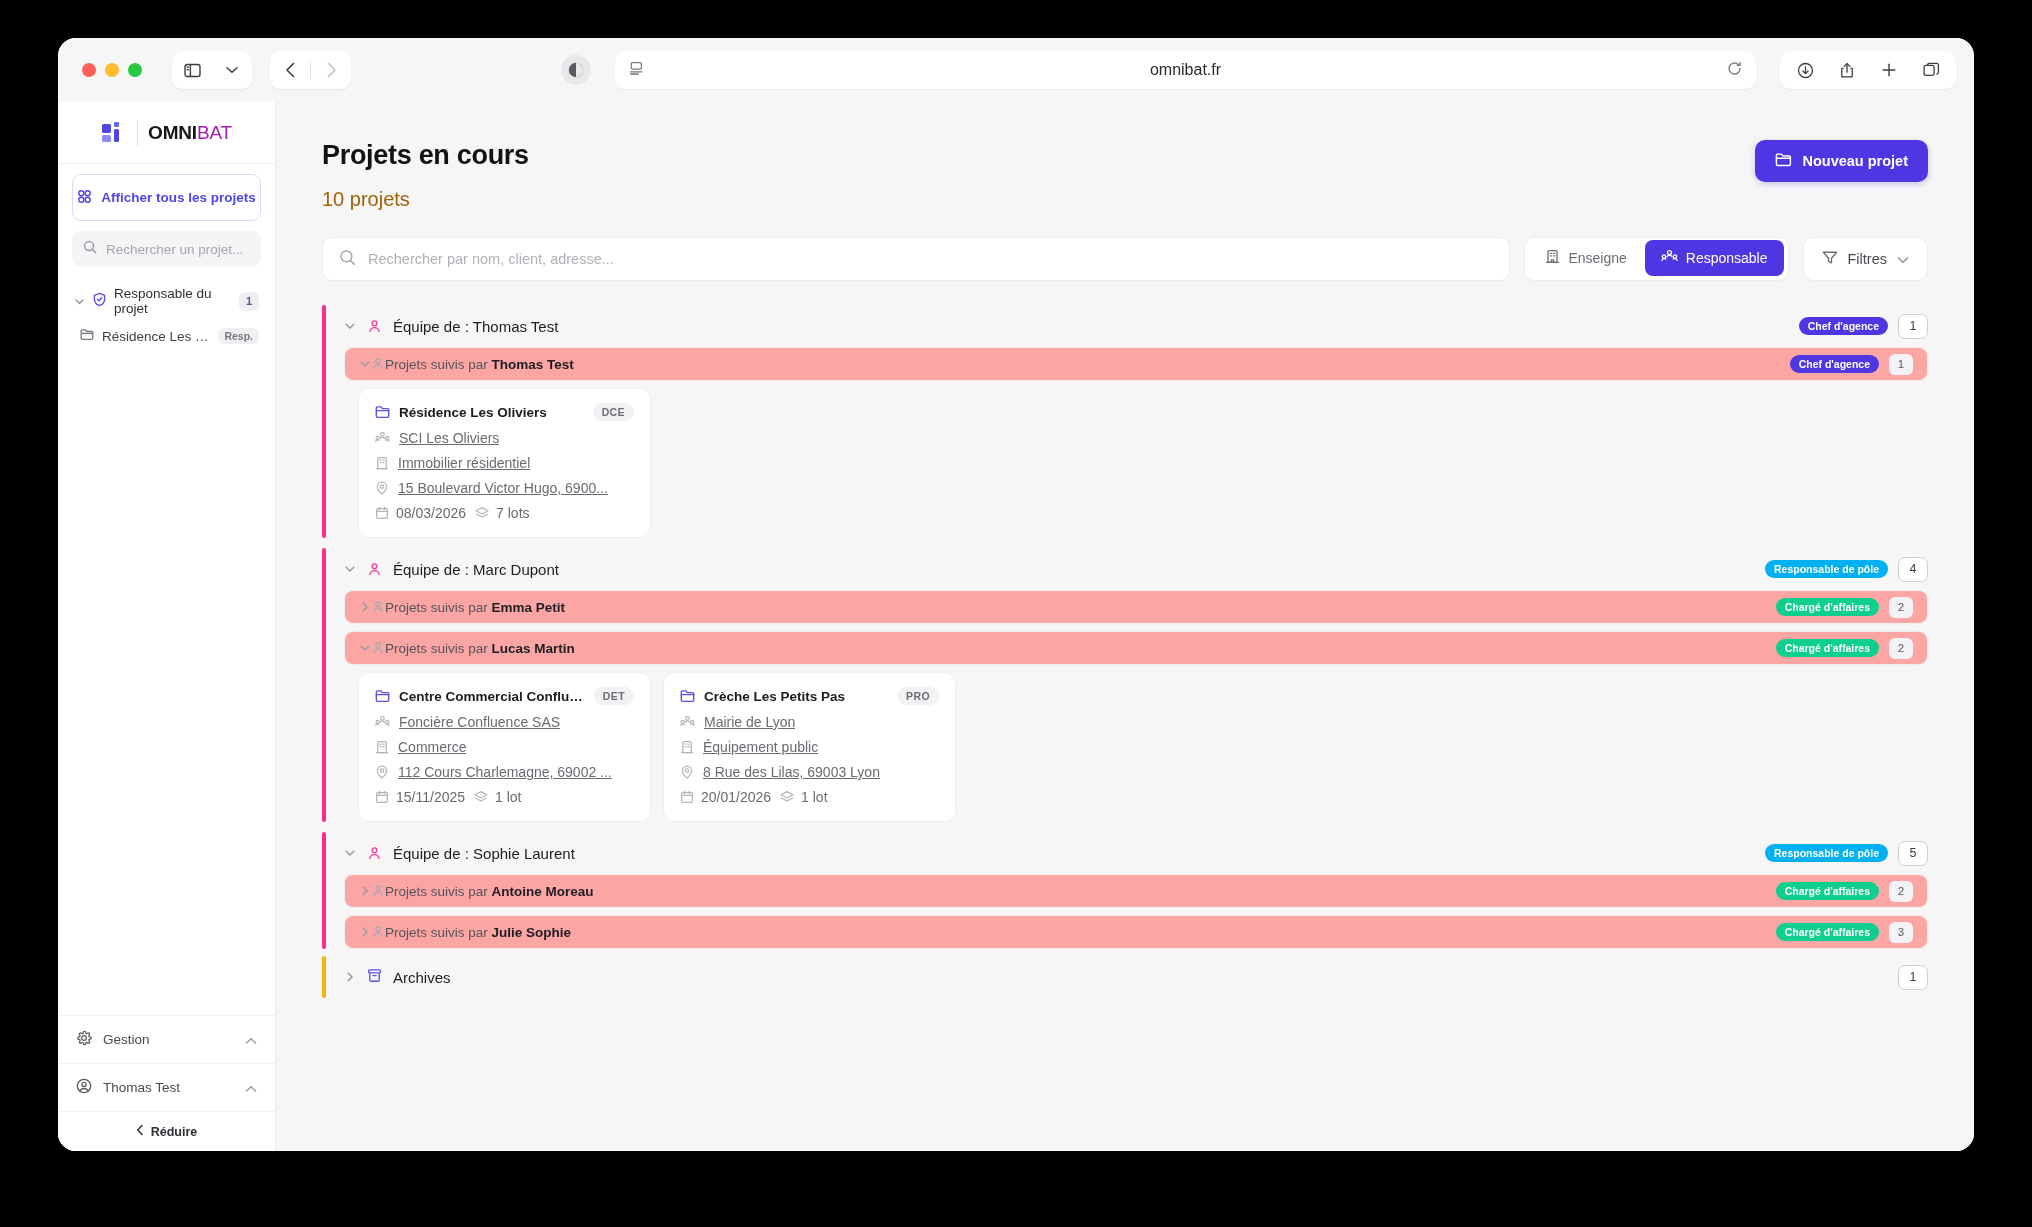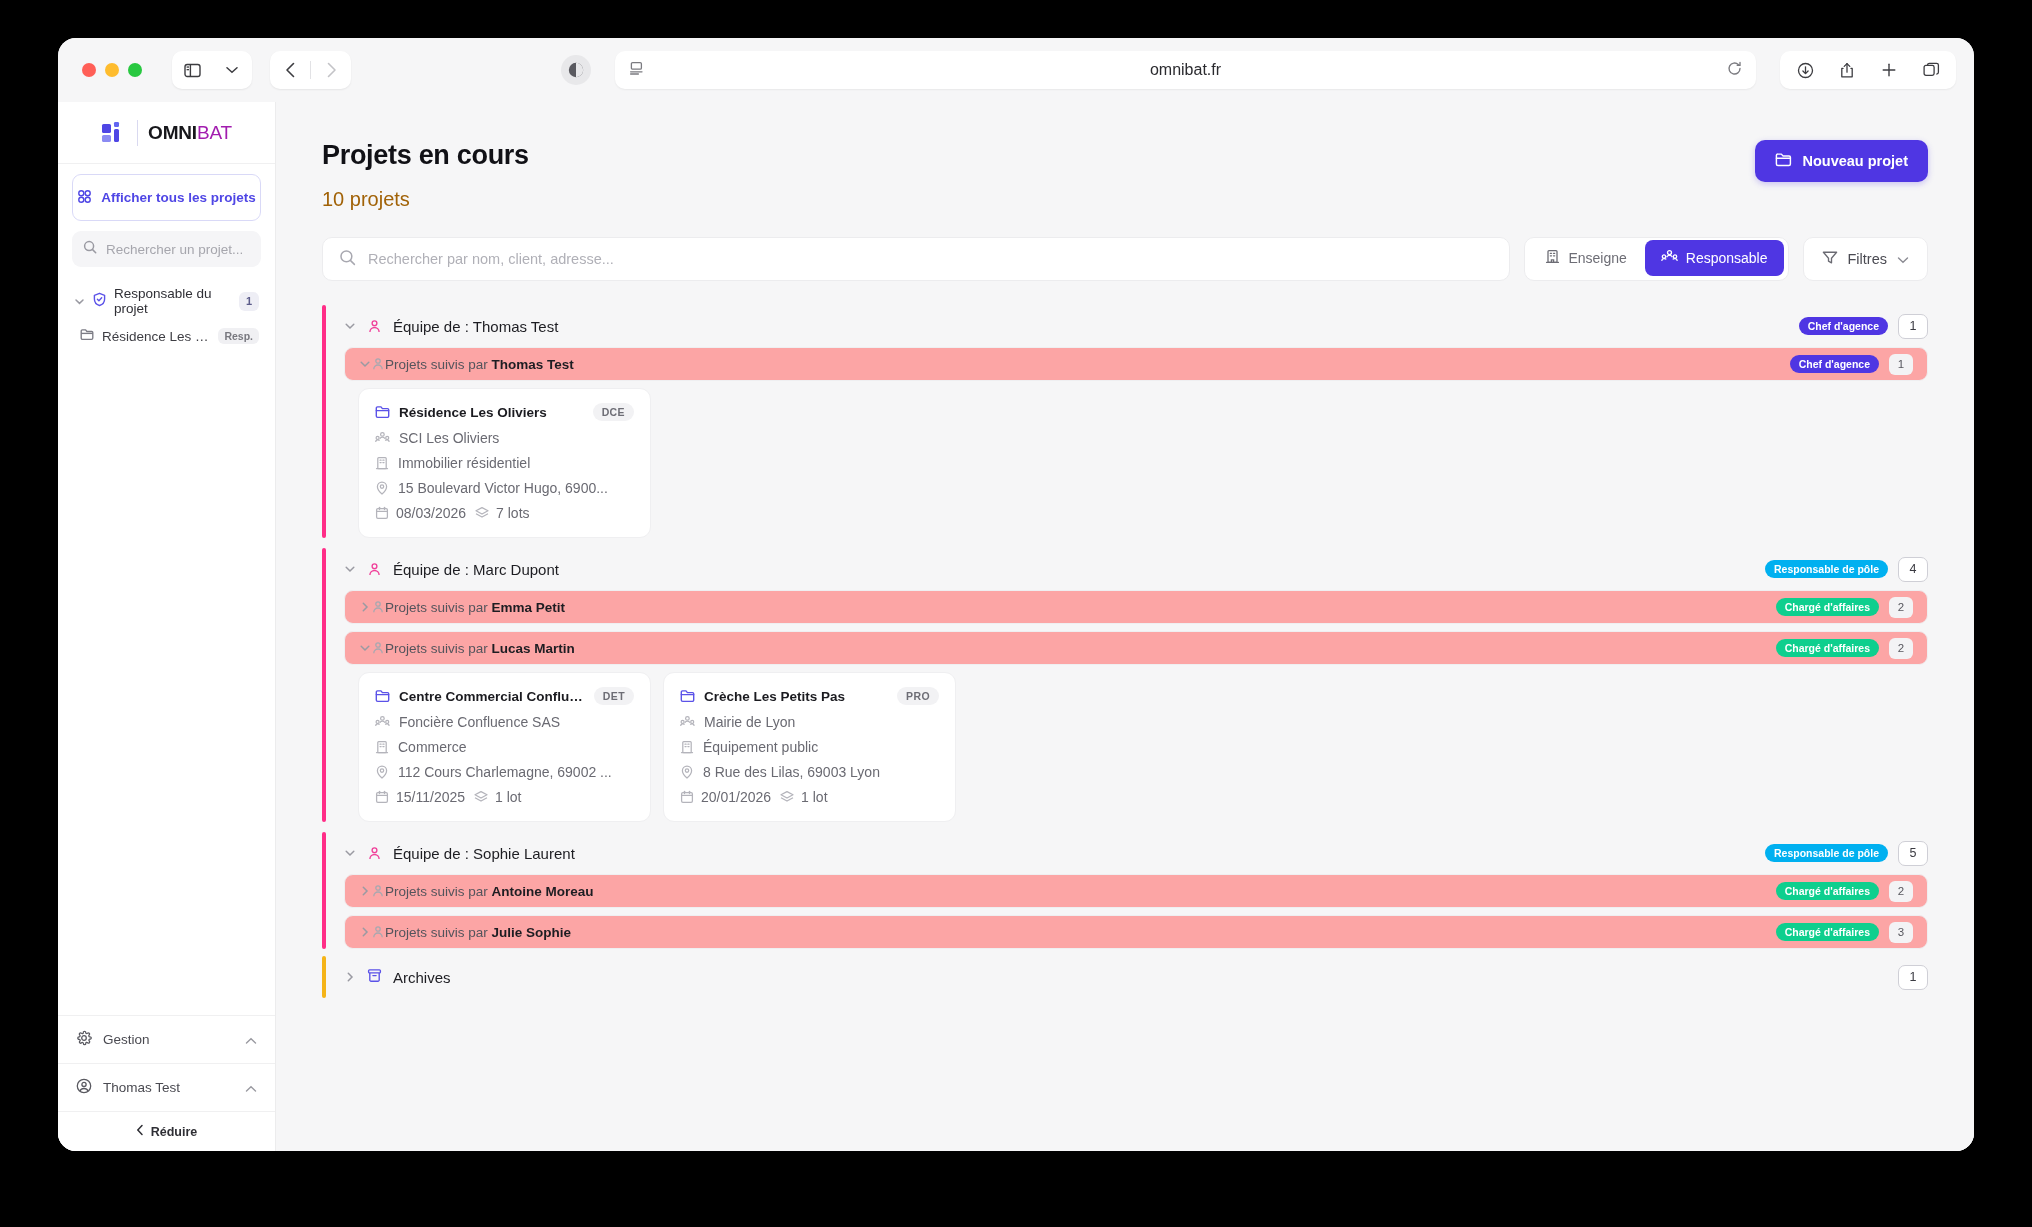--- a/index.html
+++ b/index.html
@@ -360,21 +360,21 @@
     letter-spacing: .4px;
     border-radius: 9px;
     padding: 3px 9px;
   }
   .card-line {
     display: flex; align-items: center; gap: 9px;
     margin-top: 9px;
     font-size: 14px; color: #6a6a72;
     white-space: nowrap; overflow: hidden; text-overflow: ellipsis;
   }
-  .card-line .txt { overflow: hidden; text-overflow: ellipsis; white-space: nowrap; }
+  .card-line .txt { overflow: hidden; text-overflow: ellipsis; white-space: nowrap; text-decoration: underline; }
   .card-line-meta { display: flex; align-items: center; gap: 9px; margin-top: 9px; font-size: 14px; color: #6a6a72; }
   .meta-group { display: flex; align-items: center; gap: 7px; }
   .ico { flex: 0 0 auto; color: #b4b4bb; display: flex; align-items: center; }
 
   .archives-row {
     margin-left: 22px;
     height: 42px;
     display: flex; align-items: center; gap: 11px;
     cursor: pointer;
   }

